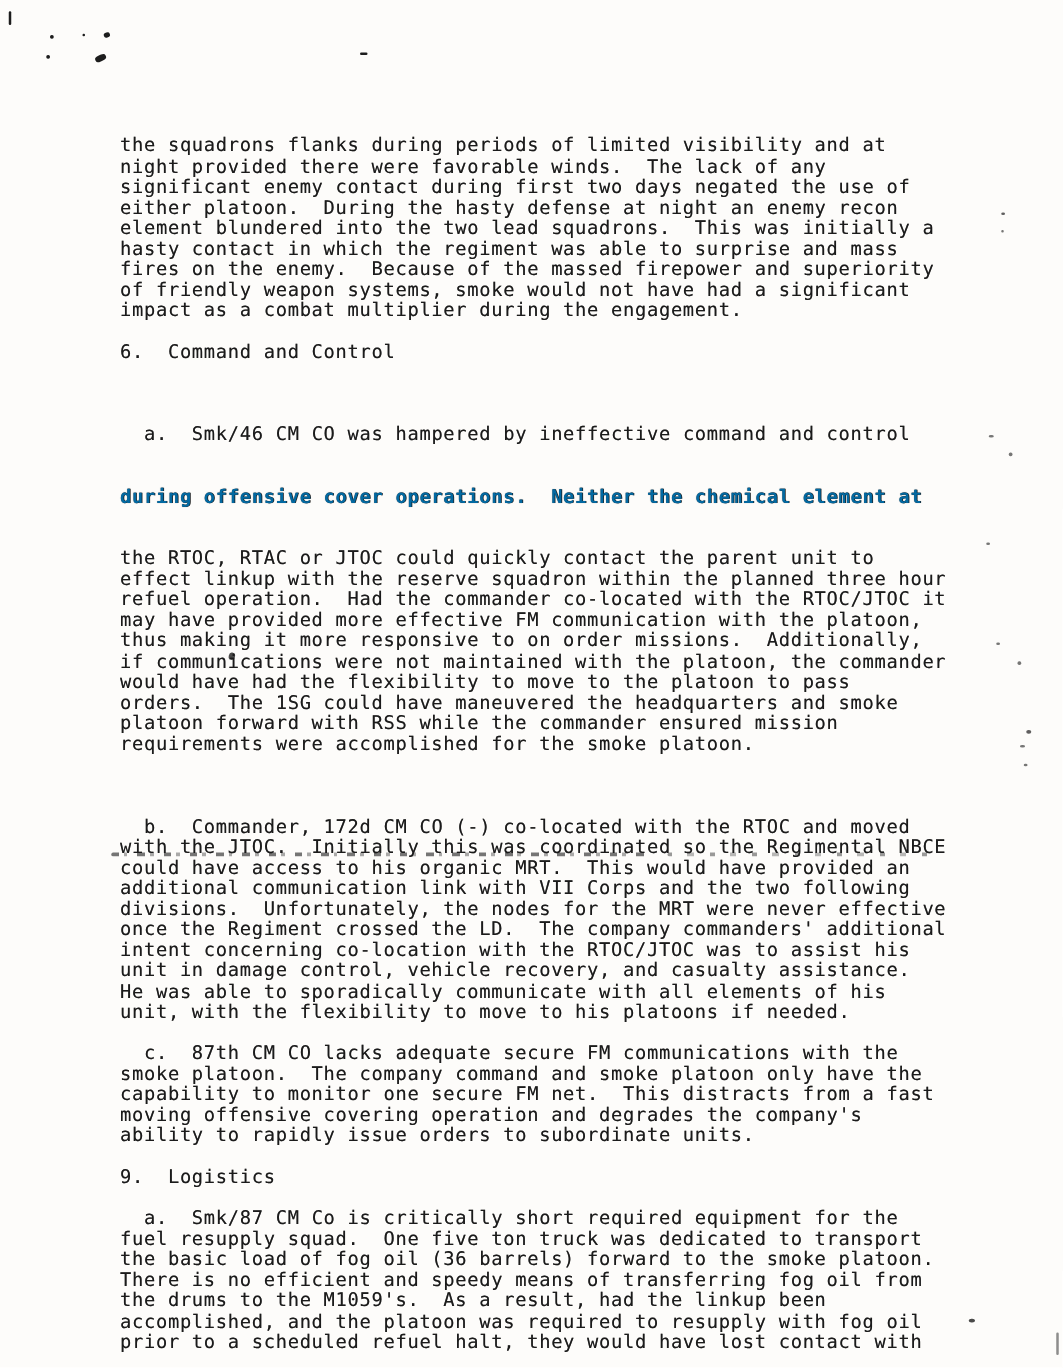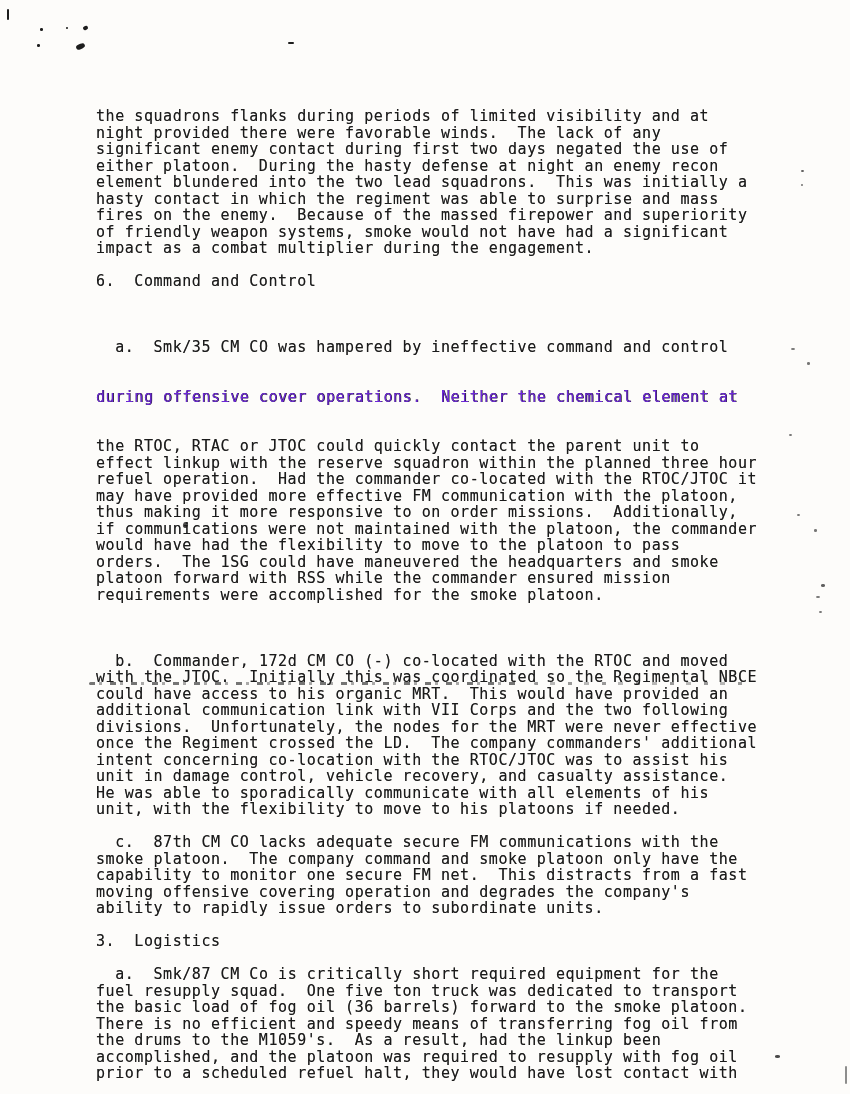--- a/index.html
+++ b/index.html
@@ -28,22 +28,22 @@
   }
   .block {
     white-space: pre-wrap;
     margin: 0 0 16.5px 0;
   }
   .line {
     display: block;
     white-space: pre-wrap;
   }
   .overstruck {
-    font-weight: 400;
-    color: #6d28d9;
+    font-weight: 700;
+    color: #0369a1;
     text-shadow: 0.6px 0 0 rgba(0,0,0,0.85), 0 0 0.6px rgba(0,0,0,0.7);
     filter: blur(0.2px);
   }
   
   .speck {
     position: absolute;
     background: #1d1d1d;
     border-radius: 45%;
   }
   .smudge {
@@ -111,21 +111,21 @@
 either platoon.  During the hasty defense at night an enemy recon
 element blundered into the two lead squadrons.  This was initially a
 hasty contact in which the regiment was able to surprise and mass
 fires on the enemy.  Because of the massed firepower and superiority
 of friendly weapon systems, smoke would not have had a significant
 impact as a combat multiplier during the engagement.</div>
 
     <div class="block">6.  Command and Control</div>
 
     <div class="block">
-      <span class="line">  a.  Smk/35 CM CO was hampered by ineffective command and control</span>
+      <span class="line">  a.  Smk/46 CM CO was hampered by ineffective command and control</span>
       <span class="line overstruck">during offensive cover operations.  Neither the chemical element at</span>
       <span class="line">the RTOC, RTAC or JTOC could quickly contact the parent unit to
 effect linkup with the reserve squadron within the planned three hour
 refuel operation.  Had the commander co-located with the RTOC/JTOC it
 may have provided more effective FM communication with the platoon,
 thus making it more responsive to on order missions.  Additionally,
 if communications were not maintained with the platoon, the commander
 would have had the flexibility to move to the platoon to pass
 orders.  The 1SG could have maneuvered the headquarters and smoke
 platoon forward with RSS while the commander ensured mission
@@ -142,21 +142,21 @@
 unit in damage control, vehicle recovery, and casualty assistance.
 He was able to sporadically communicate with all elements of his
 unit, with the flexibility to move to his platoons if needed.</div>
 
     <div class="block">  c.  87th CM CO lacks adequate secure FM communications with the
 smoke platoon.  The company command and smoke platoon only have the
 capability to monitor one secure FM net.  This distracts from a fast
 moving offensive covering operation and degrades the company's
 ability to rapidly issue orders to subordinate units.</div>
 
-    <div class="block">3.  Logistics</div>
+    <div class="block">9.  Logistics</div>
 
     <div class="block">  a.  Smk/87 CM Co is critically short required equipment for the
 fuel resupply squad.  One five ton truck was dedicated to transport
 the basic load of fog oil (36 barrels) forward to the smoke platoon.
 There is no efficient and speedy means of transferring fog oil from
 the drums to the M1059's.  As a result, had the linkup been
 accomplished, and the platoon was required to resupply with fog oil
 prior to a scheduled refuel halt, they would have lost contact with</div>
 
   </main>

